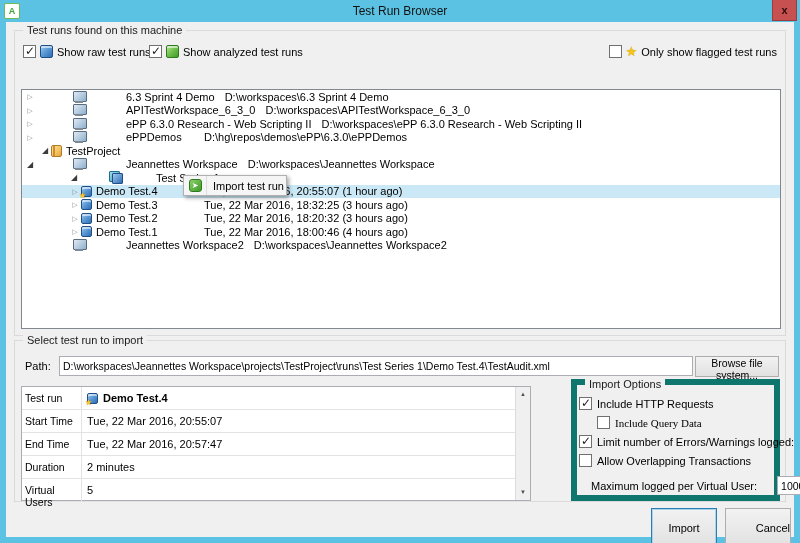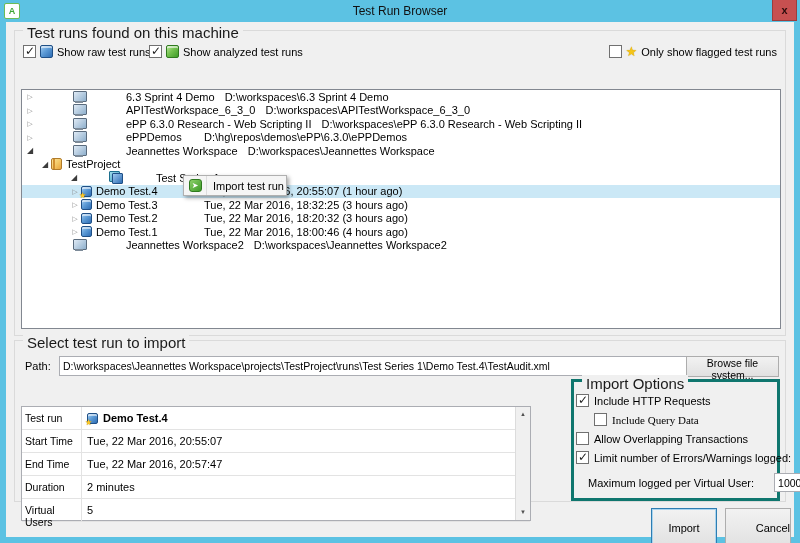--- a/index.html
+++ b/index.html
@@ -17,21 +17,21 @@
                 line-height:22px; font-size:12px; color:#111; }
   .close-btn { position:absolute; right:3px; top:0; width:25px; height:21px; background:#C75050;
                border:1px solid #9c3d3d; border-top:none; text-align:center; line-height:20px;
                font-size:11px; font-weight:bold; color:#2b0b0b; cursor:default; }
 
   
   .content { position:absolute; left:6px; top:22px; width:788px; height:515px; background:#F0F0F0; }
 
   .group { position:absolute; border:1px solid #DADADA; }
   .glabel { position:absolute; top:-7px; left:8px; background:#F0F0F0; padding:0 4px;
-            font-size:15px; color:#1a1a1a; white-space:nowrap; }
+            font-size:11px; color:#1a1a1a; white-space:nowrap; }
 
   #group-found { left:8px; top:8px; width:772px; height:306px; }
   #group-select { left:8px; top:318px; width:772px; height:162px; }
 
   
   .filter-row { position:absolute; left:8px; right:6px; top:14px; height:16px; }
   .cbfield { display:inline-flex; align-items:center; gap:4px; white-space:nowrap; }
   .cb { width:13px; height:13px; background:#fff; border:1px solid #707070; position:relative; flex:0 0 13px; }
   .cb.checked::before { content:"\2713"; position:absolute; left:1px; top:-2px; font-size:12px; font-weight:bold; color:#1a1a1a; }
   .cbfield .cblabel { color:#000; }
@@ -85,37 +85,37 @@
   .import-icon { width:13px; height:13px; border-radius:3px; border:1px solid #2F7A1E;
                  background:linear-gradient(135deg,#8CD06A,#3E9B28); color:#fff; font-size:8px;
                  line-height:11px; text-align:center; }
   .ctx-label { padding-left:6px; }
 
   
   .path-row { position:absolute; left:10px; top:15px; right:6px; height:20px; }
   .path-label { position:absolute; left:0; top:4px; }
   .path-input { position:absolute; left:34px; top:0; width:634px; height:20px; border:1px solid #ABADB3;
                 background:#fff; font-family:inherit; font-size:10.5px; padding:0 3px; color:#000; }
-  .browse-btn { position:absolute; right:0; top:0; width:93px; height:21px; background:linear-gradient(#F2F2F2,#E1E1E1);
+  .browse-btn { position:absolute; right:0; top:0; width:84px; height:21px; background:linear-gradient(#F2F2F2,#E1E1E1);
                 border:1px solid #ADADAD; font-family:inherit; font-size:10.5px; color:#000; }
 
   
   .detail-table { position:absolute; left:6px; top:45px; width:510px; height:115px; background:#fff;
-                  border:1px solid #ABADB3;margin-top:20px; }
+                  border:1px solid #ABADB3; }
   .drow { display:flex; height:23px; border-bottom:1px solid #E3E3E3; align-items:stretch; }
   .drow:last-child { border-bottom:none; }
   .dlabel { width:60px; flex:0 0 60px; border-right:1px solid #E3E3E3; padding:5px 2px 0 3px; font-size:10.5px; }
   .dvalue { display:flex; align-items:center; gap:5px; padding-left:5px; }
   .dvalue.bold .dvtext { font-weight:bold; }
   .vsb { position:absolute; right:0; top:0; bottom:0; width:15px; background:#F0F0F0; border-left:1px solid #DCDCDC; }
   .vsb .sarr { position:absolute; left:0; width:14px; height:15px; text-align:center; font-size:6px; color:#505050; line-height:15px; }
   .vsb .up { top:0; } .vsb .down { bottom:0; }
 
   
-  #group-options { position:absolute; left:556px; top:38px; width:209px; height:122px; border:3px solid #0f766e;padding-left:11px; }
+  #group-options { position:absolute; left:556px; top:38px; width:209px; height:122px; border:6px solid #0f766e;padding-left:11px; }
   #group-options .glabel { background:#F0F0F0; }
   .opt-col { position:absolute; left:2px; top:12px; right:6px; }
   .opt-row { display:flex; align-items:center; gap:5px; margin-bottom:6px; white-space:nowrap; }
   .opt-row.indent { margin-left:18px;font-family:Liberation Serif, serif; }
   .spin-row { display:flex; align-items:center; gap:20px; margin-left:12px; margin-top:9px; white-space:nowrap; }
   .spinbox { display:flex; border:1px solid #ABADB3; background:#fff; height:19px; }
   .spin-input { width:38px; border:none; font-family:inherit; font-size:10.5px; padding:0 3px; outline:none; }
 
   
   .btn { position:absolute; top:486px; height:40px; width:66px; background:linear-gradient(#F2F2F2,#E1E1E1);
@@ -184,35 +184,35 @@
           <span class="tdetail">D:\workspaces\ePP 6.3.0 Research - Web Scripting II</span>
         </div>
         <div class="trow lv1">
           <span class="tl">
               <span class="arrow c"></span>
               <span class="computer"></span>
               <span class="tname">ePPDemos</span>
             </span>
           <span class="tdetail">D:\hg\repos\demos\ePP\6.3.0\ePPDemos</span>
         </div>
-        <div class="trow lv1">
-          <span class="tl">
-              <span class="arrow e"></span>
-              <span class="computer"></span>
-              <span class="tname">Jeannettes Workspace</span>
-            </span>
-          <span class="tdetail">D:\workspaces\Jeannettes Workspace</span>
-        </div>
         <div class="trow lv2">
           <span class="tl">
               <span class="arrow e"></span>
               <span class="notebook"></span>
               <span class="tname">TestProject</span>
             </span>
           <span class="tdetail"></span>
+        </div>
+        <div class="trow lv1">
+          <span class="tl">
+              <span class="arrow e"></span>
+              <span class="computer"></span>
+              <span class="tname">Jeannettes Workspace</span>
+            </span>
+          <span class="tdetail">D:\workspaces\Jeannettes Workspace</span>
         </div>
         <div class="trow lv3">
           <span class="tl">
               <span class="arrow e"></span>
               <span class="cubes"></span>
               <span class="tname">Test Series 1</span>
             </span>
           <span class="tdetail"></span>
         </div>
         <div class="trow lv4 sel">
@@ -319,26 +319,26 @@
         <div class="opt-col">
           <div class="opt-row">
             <span class="cb checked"></span>
             <span>Include HTTP Requests</span>
           </div>
           <div class="opt-row indent">
             <span class="cb"></span>
             <span>Include Query Data</span>
           </div>
           <div class="opt-row">
+            <span class="cb checked"></span>
+            <span>Limit number of Errors/Warnings logged:</span>
+          </div>
+          <div class="opt-row">
             <span class="cb"></span>
             <span>Allow Overlapping Transactions</span>
-          </div>
-          <div class="opt-row">
-            <span class="cb checked"></span>
-            <span>Limit number of Errors/Warnings logged:</span>
           </div>
           <div class="spin-row">
             <span>Maximum logged per Virtual User:</span>
             <span class="spinbox">
               <input class="spin-input" readonly="" value="1000" style="">
 
             </span>
           </div>
         </div>
       </div>

